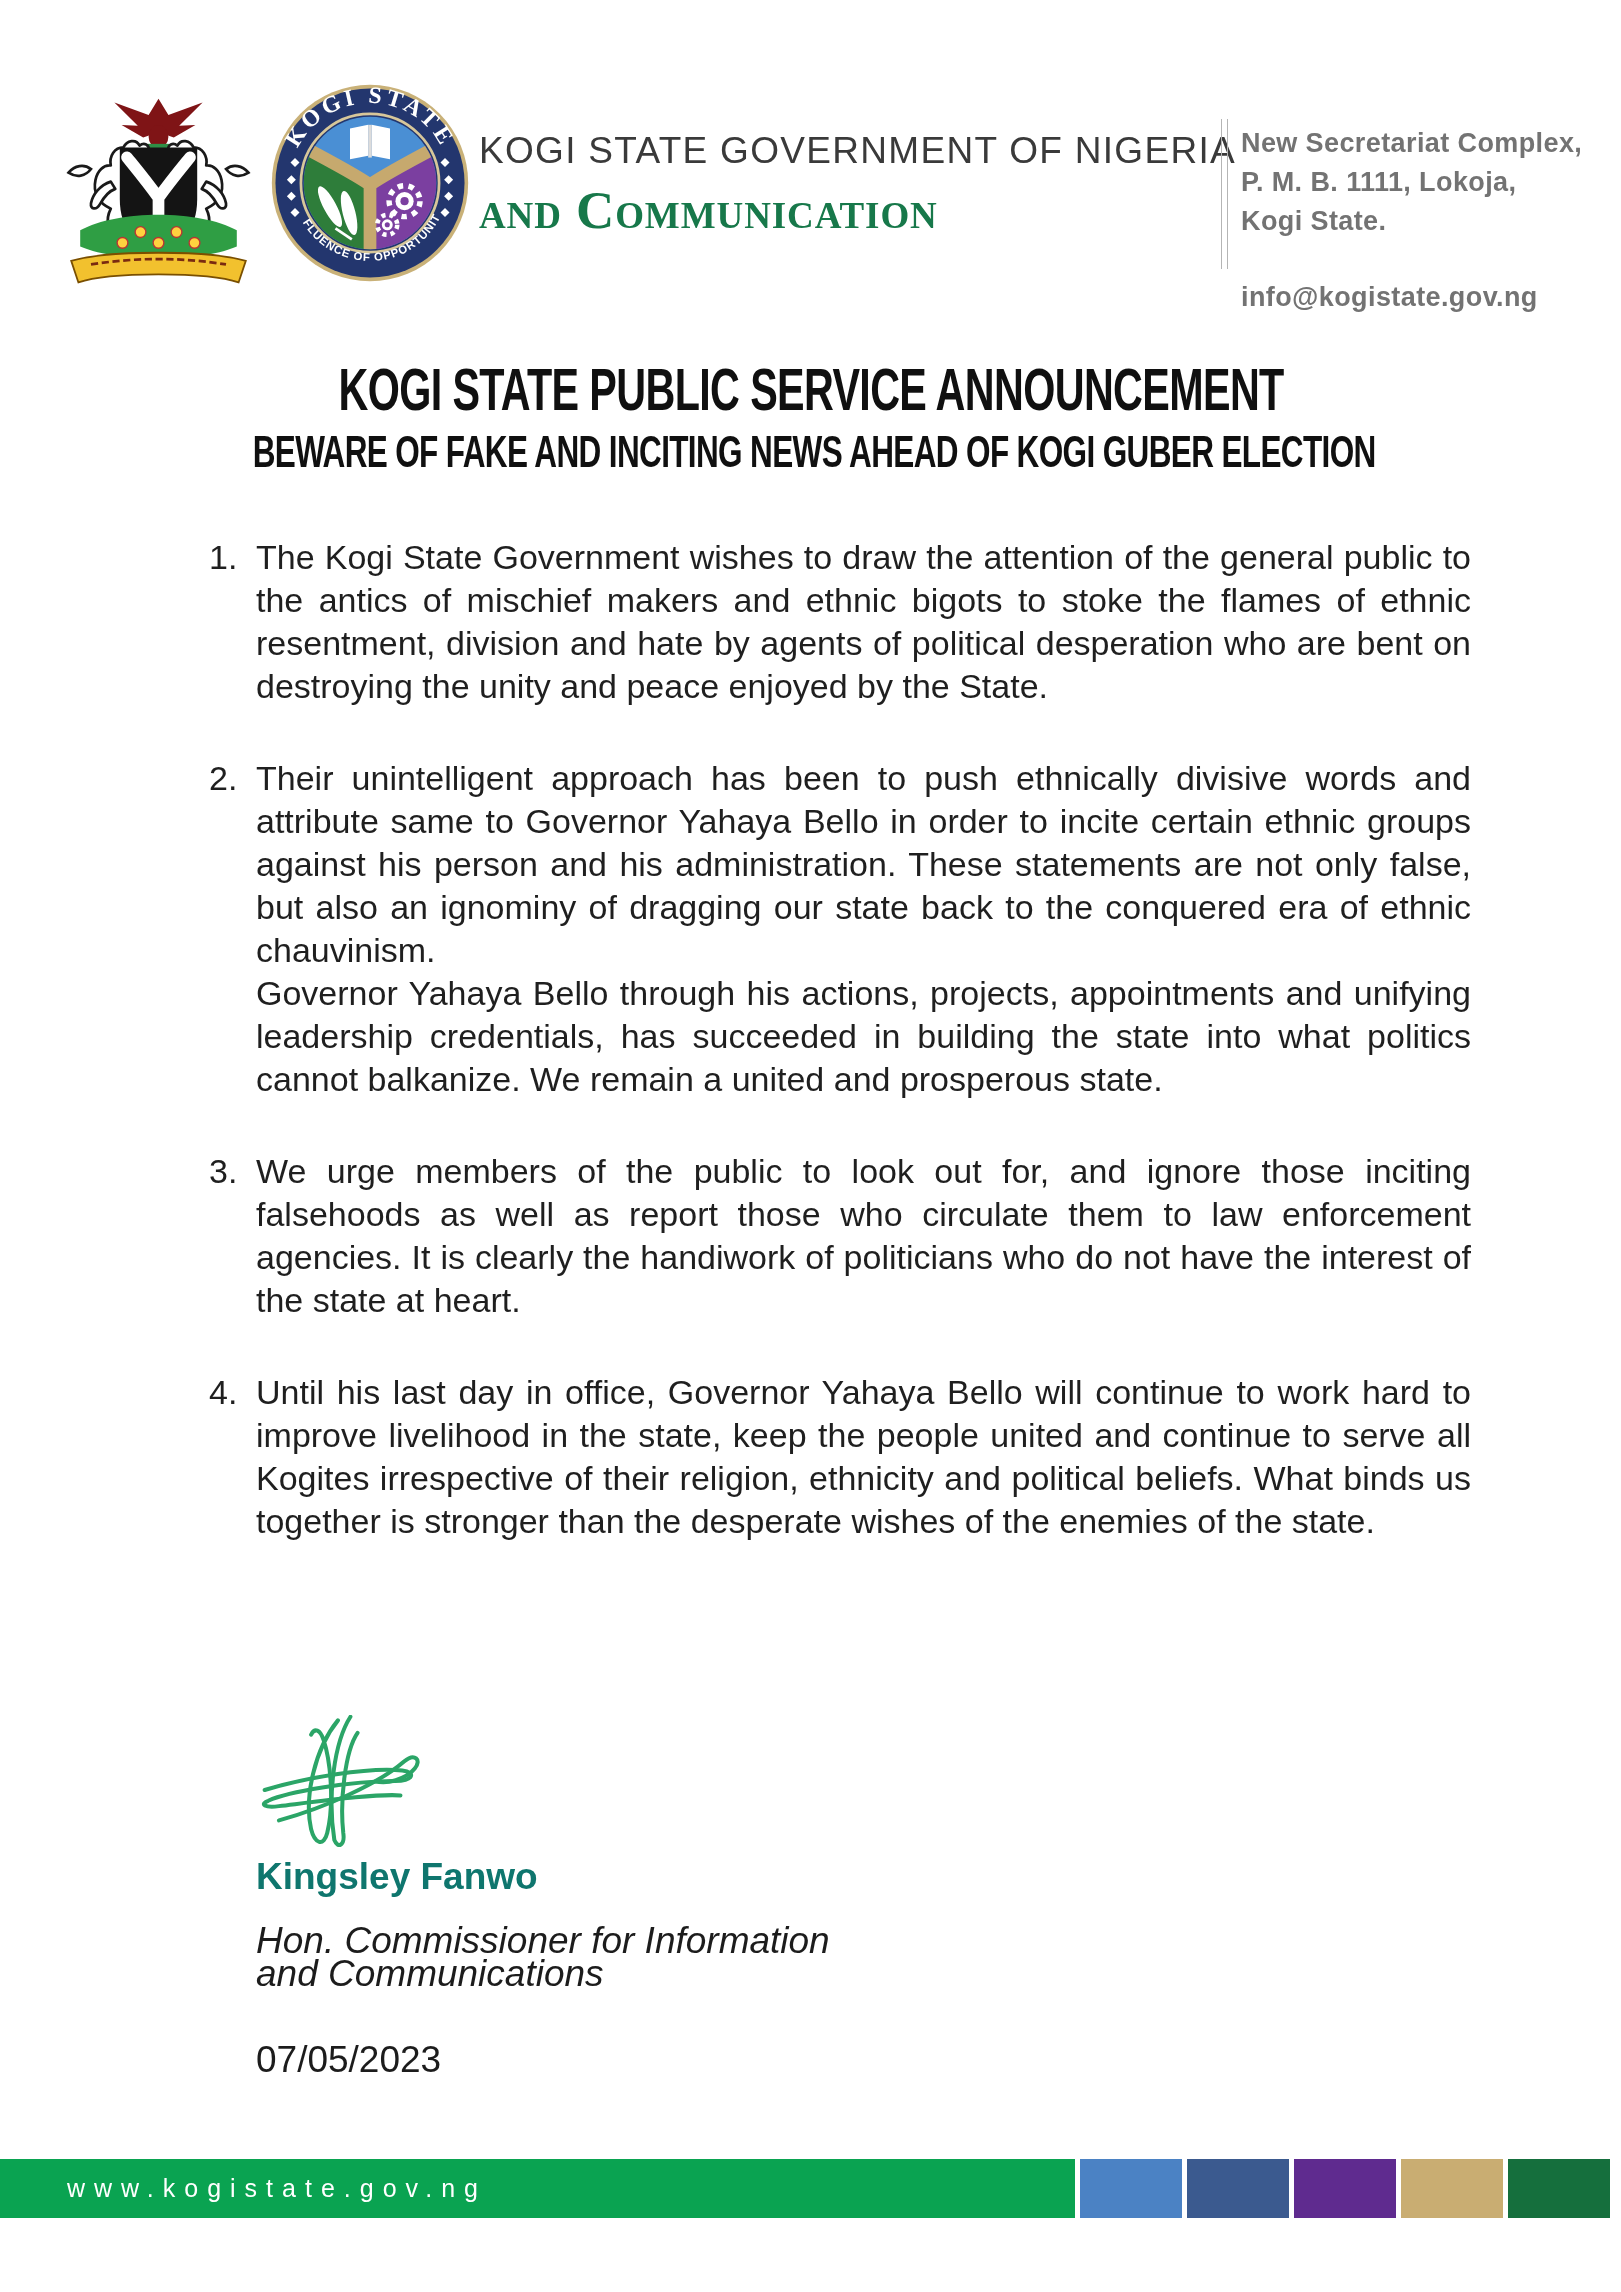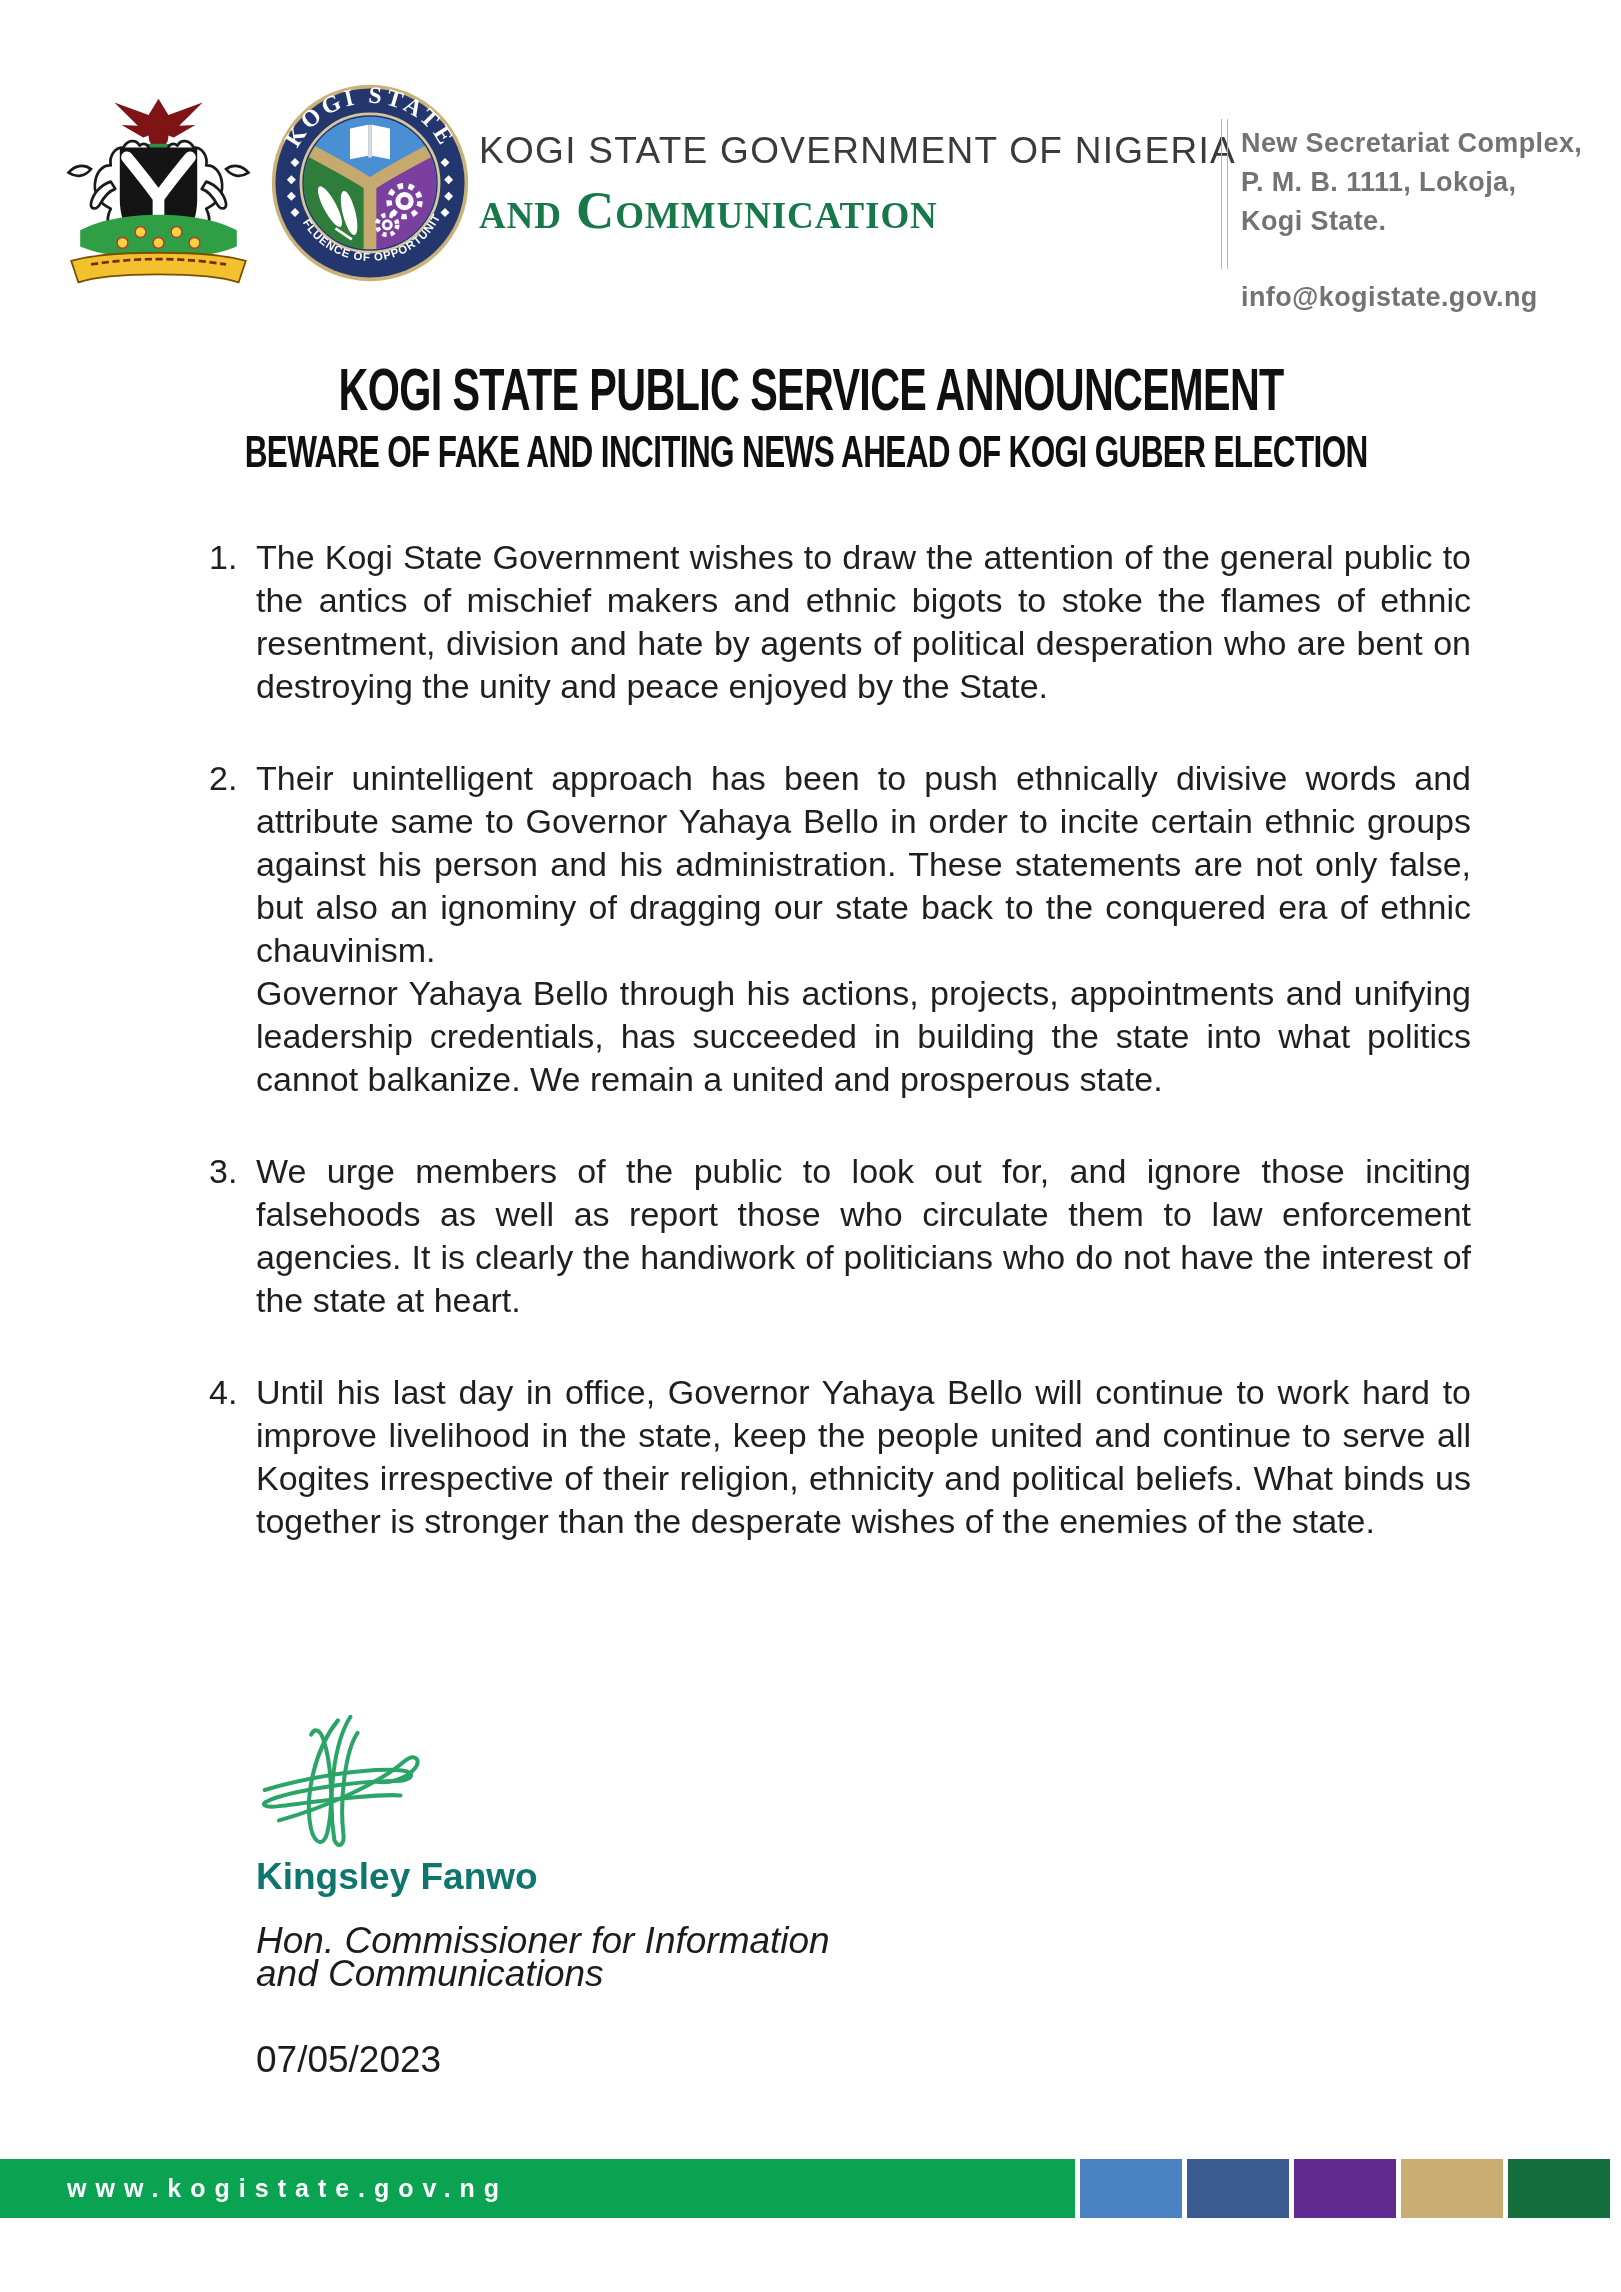--- a/index.html
+++ b/index.html
@@ -24,21 +24,21 @@
     position:absolute;left:1241px;top:124px;width:356px;
     font-size:27px;line-height:39px;color:#737373;font-weight:700;letter-spacing:0.4px;
   }
   .contact-divider{
     position:absolute;left:1221px;top:119px;height:150px;width:4.5px;
     border-left:1.8px solid #b5b5b5;border-right:1.8px solid #b5b5b5;
   }
   .contact-email{margin-top:37px;}
   
   .title-wrap{position:absolute;left:0;top:356px;width:1622px;text-align:center;white-space:nowrap;}
-  .subtitle-wrap{position:absolute;left:4px;top:426px;width:1386px;text-align:center;white-space:nowrap;}
+  .subtitle-wrap{position:absolute;left:12px;top:426px;width:1386px;text-align:center;white-space:nowrap;}
   .condensed{display:inline-block;transform:scaleX(0.70);transform-origin:center;}
   .main-title{font-size:59px;font-weight:800;color:#101010;letter-spacing:-0.9px;}
   .sub-title{font-size:45px;font-weight:800;color:#101010;letter-spacing:-0.9px;}
   
   .body-list{position:absolute;left:209px;top:536px;width:1262px;}
   .list-item{position:relative;padding-left:47px;margin-bottom:49px;}
   .item-number{position:absolute;left:0;top:0;font-size:34px;line-height:43px;color:#1f1f1f;}
   .item-para{
     font-size:34px;line-height:43px;color:#1f1f1f;text-align:justify;
   }
@@ -47,21 +47,21 @@
   .sig-name{position:absolute;left:256px;top:1856px;font-size:37px;font-weight:700;color:#0f766e;}
   .sig-title1{position:absolute;left:256px;top:1905px;font-size:37px;font-style:italic;color:#1c1c1c;margin-top:15px;}
   .sig-title2{position:absolute;left:256px;top:1953px;font-size:37px;font-style:italic;color:#1c1c1c;}
   .sig-date{position:absolute;left:256px;top:2039px;font-size:37px;color:#1c1c1c;}
   
   .footer-bar{
     position:absolute;left:0;top:2159px;width:1075px;height:59px;
     display:flex;align-items:center;
   }
   .footer-site{
-    margin-left:67px;color:#ffffff;font-size:25px;font-weight:700;letter-spacing:9px;
+    margin-left:67px;color:#ffffff;font-size:25px;font-weight:400;letter-spacing:9px;
   }
   .footer-block{position:absolute;top:2159px;width:102px;height:59px;}
 </style>
 </head>
 <body>
 
 <div class="page">
 
   <svg class="coat-of-arms" viewBox="0 0 230 215">
 

